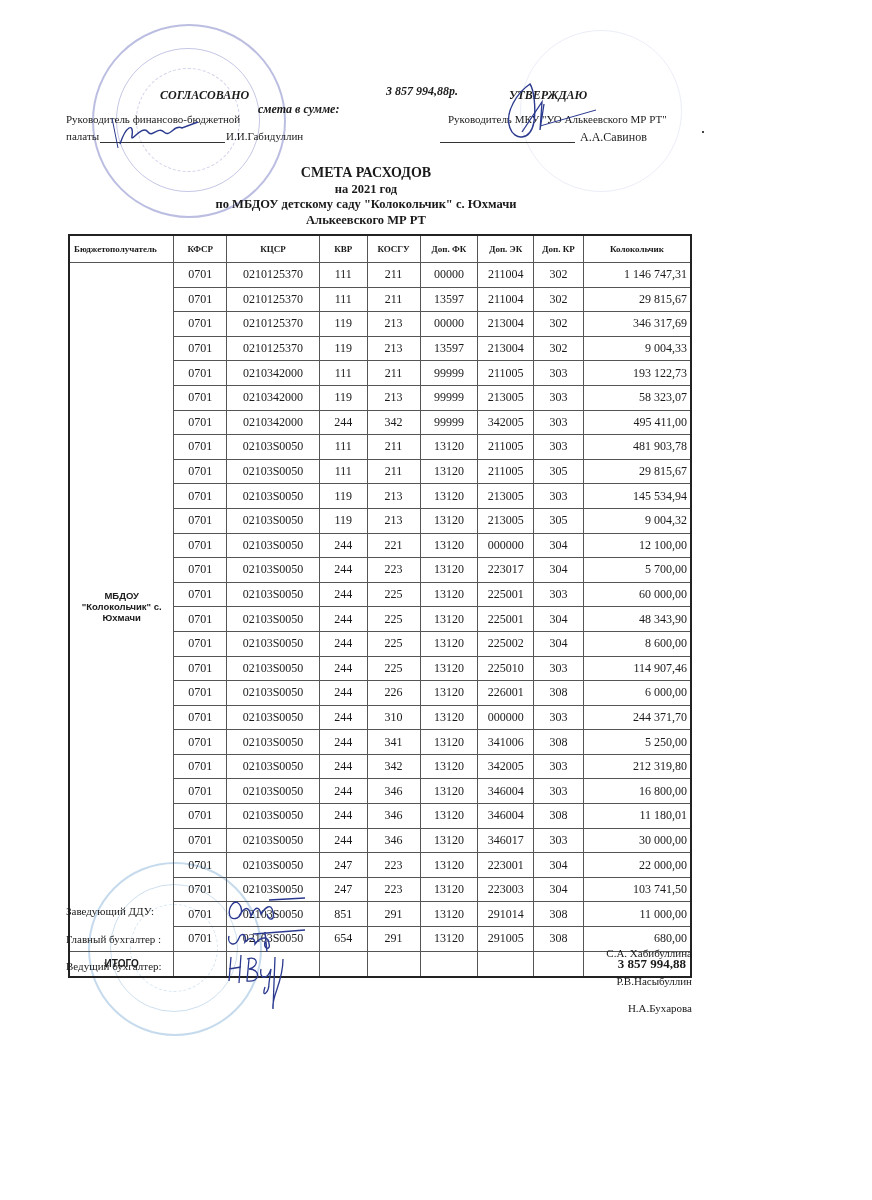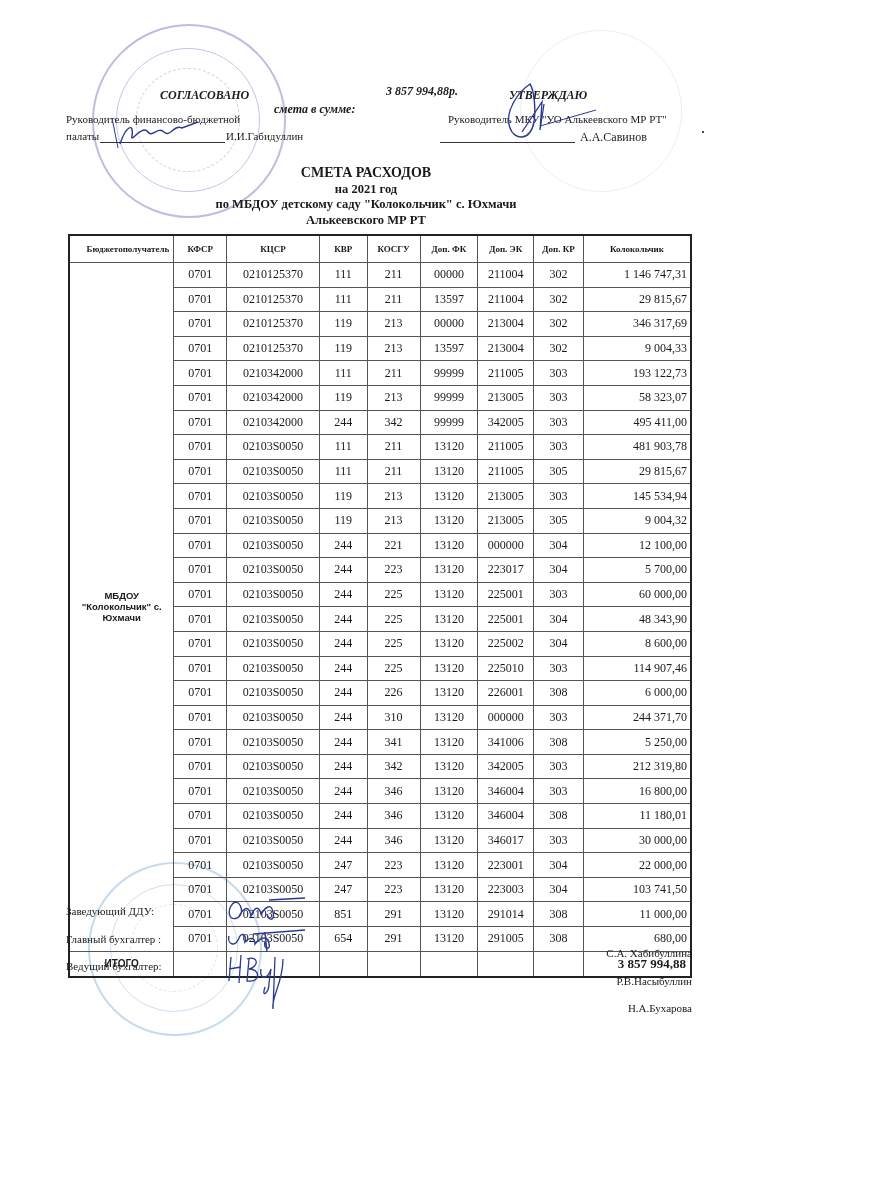--- a/index.html
+++ b/index.html
@@ -14,21 +14,21 @@
   .stamp-bl .inner { position:absolute; left:20px; top:20px; width:126px; height:126px; border-radius:50%; border:1.5px solid rgba(90,150,200,0.3); }
   .stamp-bl .inner2 { position:absolute; left:40px; top:40px; width:86px; height:86px; border-radius:50%; border:1px dashed rgba(90,150,200,0.25); }
   .bold { font-weight:bold;font-style:italic; }
   .hdr-text { font-size:12px; }
   .title { position:absolute; left:0; width:872px; text-align:center; font-weight:bold; }
   .sig-line { position:absolute; border-bottom:1px solid #333; height:0; }
   svg.sig { position:absolute; overflow:visible; }
   table.smeta { position:absolute; left:68px; top:234px; width:624px; border-collapse:collapse; font-size:12px; }
   table.smeta td, table.smeta th { border:1px solid #555; height:23.6px; padding:0 4px; text-align:center; }
   table.smeta th { font-family:"Liberation Serif", serif; font-size:9px; font-weight:bold; height:26px; }
-  table.smeta th.rec-h { text-align:right;margin-left:16px; }
+  table.smeta th.rec-h { text-align:left;margin-left:16px; }
   table.smeta td.amount { text-align:right; padding-right:3px; }
   table.smeta td.recipient { font-family:"Liberation Sans", sans-serif; font-size:9.5px; font-weight:bold; vertical-align:middle; }
   table.smeta tr.total td { height:24px; }
   table.smeta td.total-label { font-family:"Liberation Sans", sans-serif; font-size:10px; font-weight:bold; }
   table.smeta td.total-amount { font-weight:bold; font-size:13px; text-align:right; }
   table.smeta { border:2px solid #222; }
   .footer-label { position:absolute; font-size:11px; }
   .footer-name { position:absolute; font-size:11px; text-align:right;margin-top:42px; }
   .dot { position:absolute; width:2px; height:2px; background:#444; }
 </style>
@@ -48,21 +48,21 @@
 <div class="abs hdr-text bold" style="left:160px; top:88px;">СОГЛАСОВАНО</div>
 <div class="abs hdr-text" style="left:66px; top:113px; font-size:11px;">Руководитель финансово-бюджетной</div>
 <div class="abs hdr-text" style="left:66px; top:130px; font-size:11px;">палаты</div>
 <div class="sig-line" style="left:100px; top:142px; width:125px;"></div>
 <div class="abs hdr-text" style="left:226px; top:130px; font-size:11px;">И.И.Габидуллин</div>
 <svg class="sig" style="left:112px; top:118px;" width="90" height="30">
   <path d="M8 26 C14 8, 22 4, 20 18 C18 26, 30 6, 36 14 C40 20, 46 8, 52 14 C58 20, 62 6, 70 10 L86 4" stroke="#2b3a8f" stroke-width="1.4" fill="none"></path>
   <path d="M0 0 L6 30" stroke="#2b3a8f" stroke-width="1" fill="none"></path>
 </svg>
 
-<div class="abs hdr-text bold" style="left:274px; top:102px;">смета в сумме:</div>
+<div class="abs hdr-text bold" style="left:258px; top:102px;">смета в сумме:</div>
 <div class="abs hdr-text bold" style="left:386px; top:84px;">3 857 994,88р.</div>
 
 <div class="abs hdr-text bold" style="left:509px; top:88px;">УТВЕРЖДАЮ</div>
 <div class="abs hdr-text" style="left:448px; top:113px; font-size:11px;">Руководитель МКУ "УО Алькеевского МР РТ"</div>
 <div class="sig-line" style="left:440px; top:142px; width:135px;"></div>
 <div class="abs hdr-text" style="left:580px; top:130px; font-size:12px;">А.А.Савинов</div>
 <svg class="sig" style="left:500px; top:82px;" width="100" height="70">
   <path d="M30 2 C18 10, 4 30, 10 46 C14 58, 30 60, 34 40 C36 26, 34 8, 30 2 Z" stroke="#2b3a8f" stroke-width="1.4" fill="none"></path>
   <path d="M22 50 L42 20 L40 48 L44 22" stroke="#2b3a8f" stroke-width="1.3" fill="none"></path>
   <path d="M40 44 L96 28" stroke="#2b3a8f" stroke-width="1" fill="none"></path>

